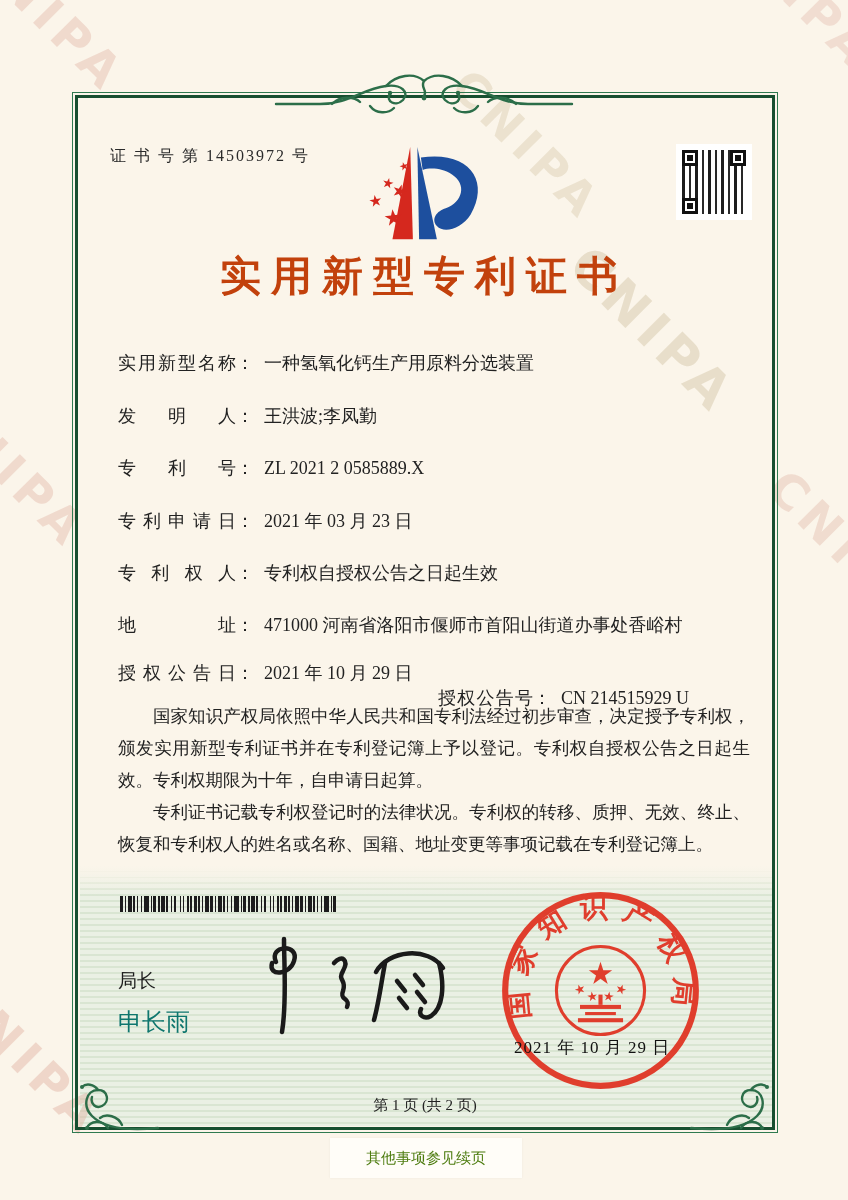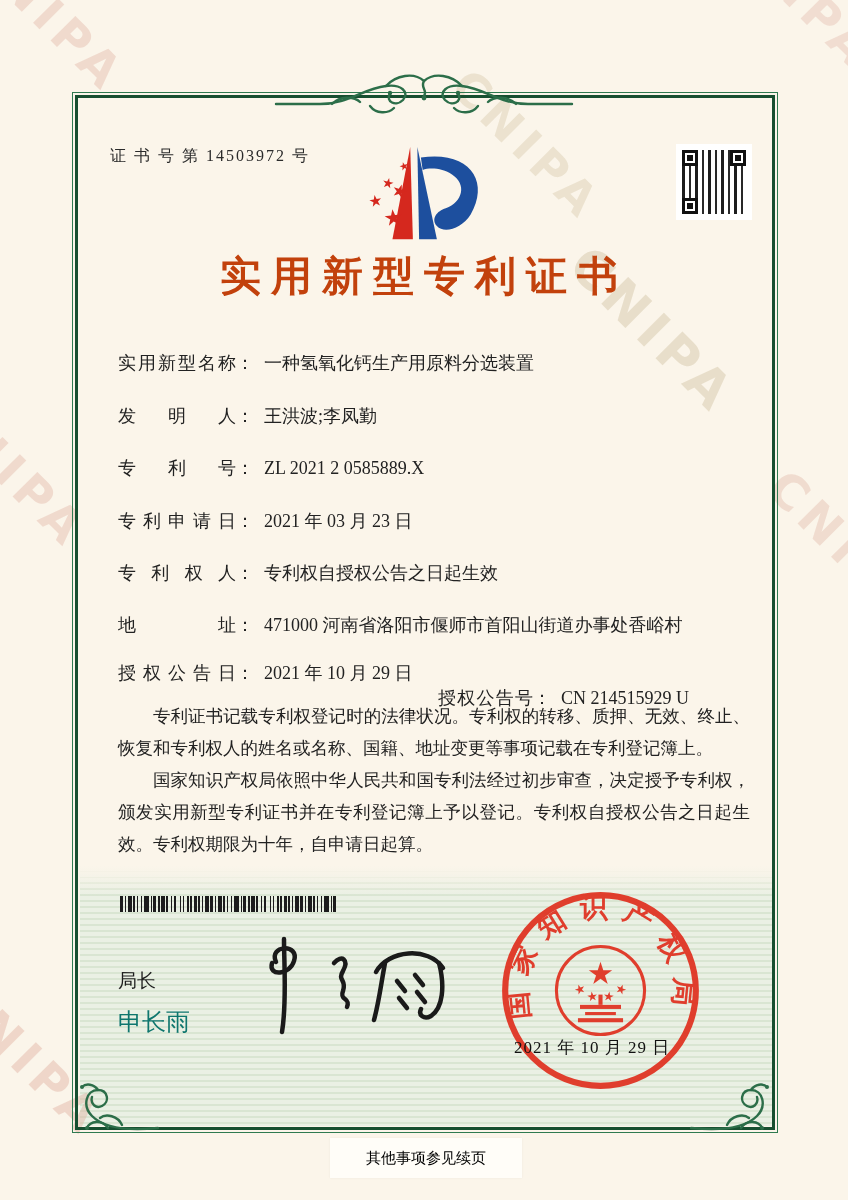--- a/index.html
+++ b/index.html
@@ -62,21 +62,21 @@
 
   .seal { position:absolute; left:498px; top:888px; width:205px; height:205px; z-index:5;
           mix-blend-mode:multiply; opacity:.95; }
   .seal-date { position:absolute; left:514px; top:1036px; width:185px; z-index:6;
                font-size:17px; color:#111; letter-spacing:1px; white-space:nowrap; }
 
   .page-info { position:absolute; left:275px; top:1096px; width:300px; text-align:center;
                font-size:15px; color:#222; z-index:4; }
 
   .cont-box { position:absolute; left:330px; top:1138px; width:192px; height:40px; background:#fffdf8;
-              z-index:4; text-align:center; line-height:40px; font-size:15px; color:#000000;
+              z-index:4; text-align:center; line-height:40px; font-size:15px; color:#4d7c0f;
               box-shadow:0 0 2px rgba(0,0,0,.06); }
 
   .ornament-top { position:absolute; left:274px; top:66px; z-index:4; }
   .corner-fl { position:absolute; z-index:4; }
   .corner-fl.left { left:74px; top:1078px; }
   .corner-fl.right { left:690px; top:1078px; transform:scaleX(-1); }
 </style>
 </head>
 <body>
 
@@ -189,22 +189,22 @@
       </div>
       <div class="frow" style="top:310px; width:640px;">
         <span class="flabel">授权公告日</span><span>：</span><span class="fvalue">2021 年 10 月 29 日</span>
         <span class="grant2">
           <span class="glabel">授权公告号</span><span>：</span><span class="fvalue">CN 214515929 U</span>
         </span>
       </div>
     </div>
 
     <div class="paras">
+      <p>国家知识产权局依照中华人民共和国专利法经过初步审查，决定授予专利权，颁发实用新型专利证书并在专利登记簿上予以登记。专利权自授权公告之日起生效。专利权期限为十年，自申请日起算。</p>
       <p>专利证书记载专利权登记时的法律状况。专利权的转移、质押、无效、终止、恢复和专利权人的姓名或名称、国籍、地址变更等事项记载在专利登记簿上。</p>
-      <p>国家知识产权局依照中华人民共和国专利法经过初步审查，决定授予专利权，颁发实用新型专利证书并在专利登记簿上予以登记。专利权自授权公告之日起生效。专利权期限为十年，自申请日起算。</p>
     </div>
 
     <svg class="barcode" width="216" height="16" viewBox="0 0 216 16">
       <line x1="0" y1="8" x2="216" y2="8" stroke="#1c1c1c" stroke-width="16" stroke-dasharray="3 2 1 2 4 1 2 2 1 3 1 2 5 2 1 1 3 2 2 1 4 1 2 3 1 2 2 4 1 2 1 3 2 1 2 2 3 1 2 2 1 2 4 1"></line>
     </svg>
 
     <div class="sig-title">局长</div>
     <div class="sig-name">申长雨</div>
 
     <svg class="sig-script" width="220" height="108" viewBox="0 0 220 108">
@@ -236,17 +236,18 @@
         <rect x="85" y="121" width="30" height="3" fill="#e03322"></rect>
         <rect x="78" y="127" width="44" height="4" fill="#e03322"></rect>
       </g>
       <path id="sealArc" d="M34.7,130.4 A72,72 0 1 1 165.3,130.4" fill="none"></path>
       <text font-size="27" font-weight="bold" fill="#e03322" letter-spacing="13" style="font-family:'Liberation Serif',serif;">
         <textPath href="#sealArc" startOffset="50%" text-anchor="middle">国家知识产权局</textPath>
       </text>
     </svg>
     <div class="seal-date">2021 年 10 月 29 日</div>
 
+    <div class="page-info">第 1 页 (共 2 页)</div>
   </div>
 
   <div class="cont-box">其他事项参见续页</div>
 
 </div>
 
 </body></html>

